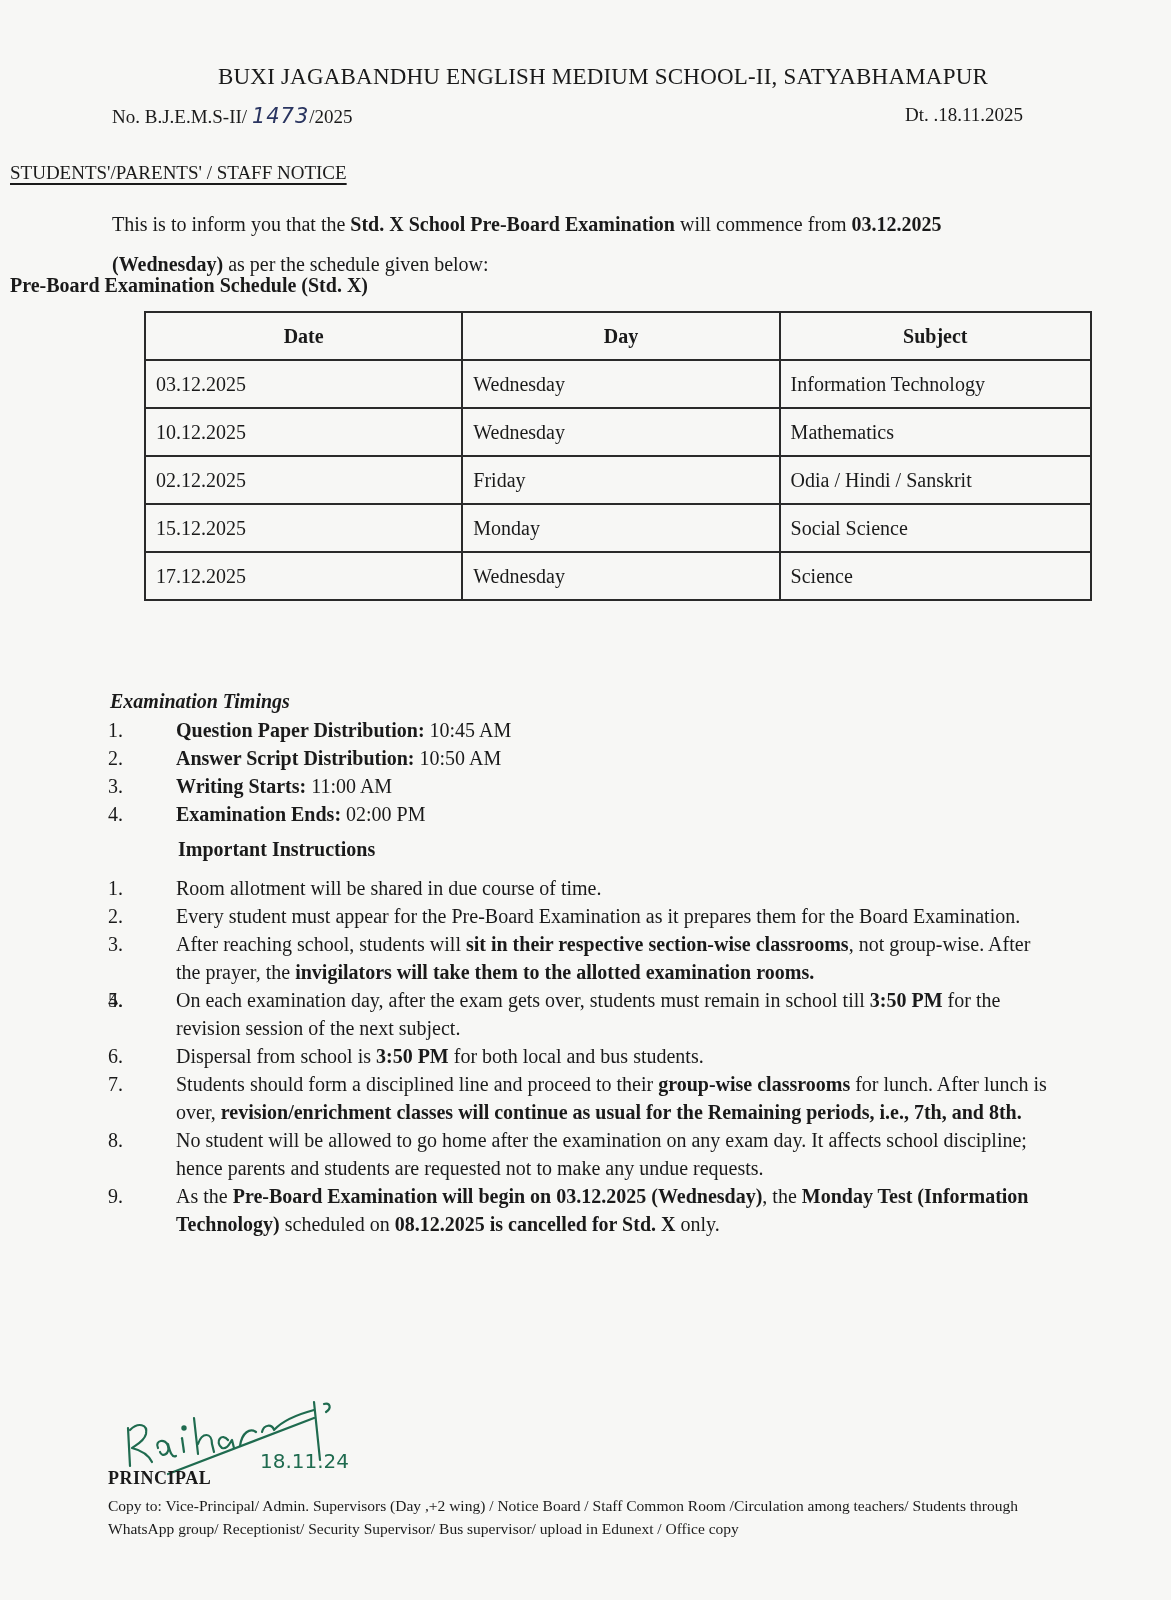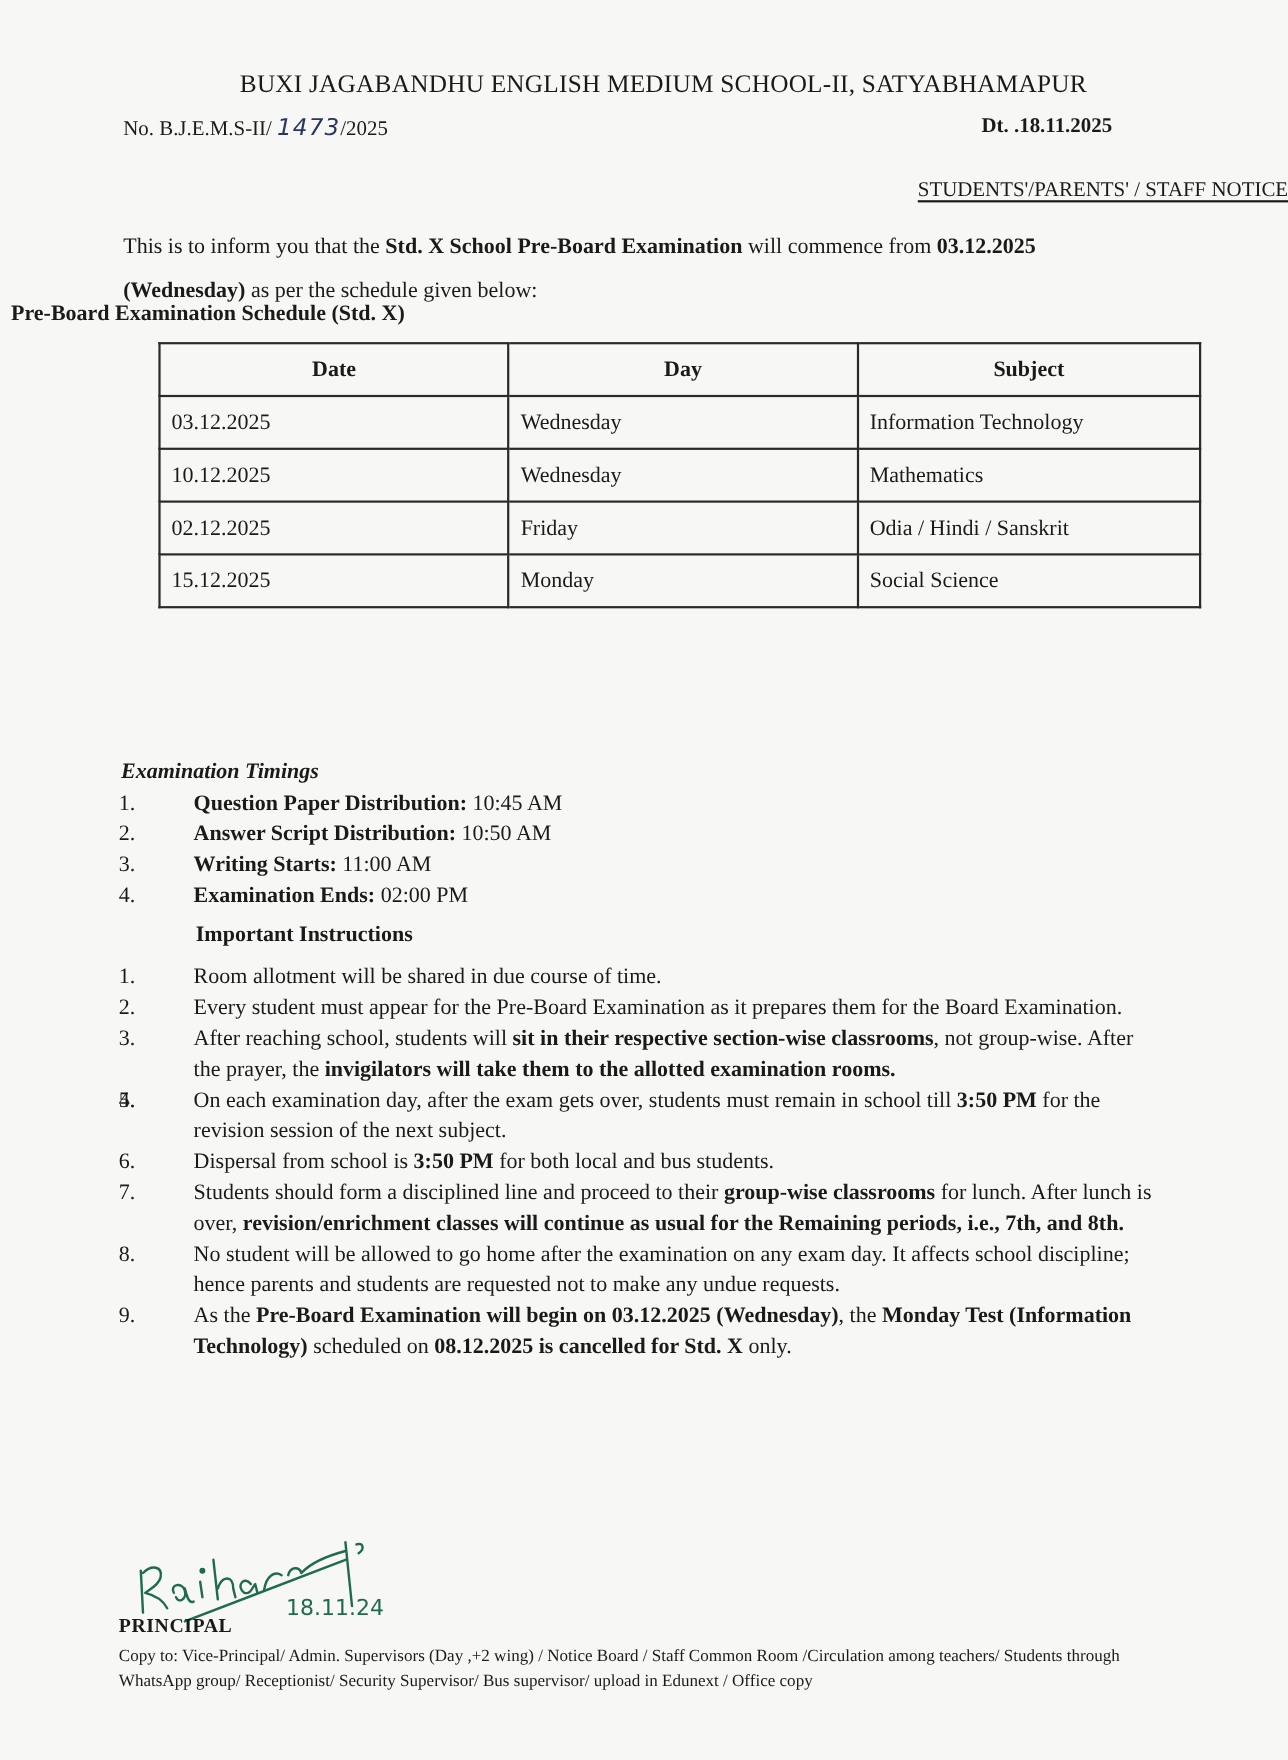--- a/index.html
+++ b/index.html
@@ -12,23 +12,23 @@
       overflow: hidden;
     }
     .page { position: absolute; left: 0; top: 0; width: 1171px; height: 1600px; }
     .abs { position: absolute; }
     .school-name {
       left: 0; width: 1171px; top: 64px; text-align: center;
       font-size: 23px; letter-spacing: 0.2px; padding-left: 35px; box-sizing: border-box;
     }
     .ref-no { left: 112px; top: 104px; font-size: 19px; }
     .ref-no .hand { font-family: "DejaVu Sans", sans-serif; font-style: italic; color: #2a3560; font-size: 21px; letter-spacing: 1px; }
-    .date-line { right: 160px; top: 104px; font-size: 19px; font-weight: bold; }
+    .date-line { right: 148px; top: 104px; font-size: 19px; }
     .notice-title {
-      left: 0; width: 1171px; top: 162px; text-align: right;
+      left: 0; width: 1171px; top: 162px; text-align: left;
       font-size: 19px; text-decoration: underline; text-underline-offset: 4px; padding-left: 10px; box-sizing: border-box;
       text-decoration-thickness: 2px;
     }
     .intro { left: 112px; top: 204px; width: 920px; font-size: 20px; line-height: 40px; }
     .sched-title { left: 0; width: 1171px; top: 274px; font-size: 20px; font-weight: bold; padding-left: 10px; box-sizing: border-box; }
     table.sched {
       position: absolute; left: 100px; top: 311px; width: 948px;
       border-collapse: collapse; font-size: 20px; margin-left: 44px;
     }
     table.sched th, table.sched td {
@@ -98,20 +98,25 @@
       <tr>
         <td>02.12.2025</td>
         <td>Friday</td>
         <td>Odia / Hindi / Sanskrit</td>
       </tr>
       <tr>
         <td>15.12.2025</td>
         <td>Monday</td>
         <td>Social Science</td>
       </tr>
+      <tr>
+        <td>17.12.2025</td>
+        <td>Wednesday</td>
+        <td>Science</td>
+      </tr>
     </tbody>
   </table>
 
   <div class="abs timings-head">Examination Timings</div>
 
   <ol class="list timings">
     <li><span class="num">1.</span><b>Question Paper Distribution:</b><span> 10:45 AM</span></li>
     <li><span class="num">2.</span><b>Answer Script Distribution:</b><span> 10:50 AM</span></li>
     <li><span class="num">3.</span><b>Writing Starts:</b><span> 11:00 AM</span></li>
     <li><span class="num">4.</span><b>Examination Ends:</b><span> 02:00 PM</span></li>

